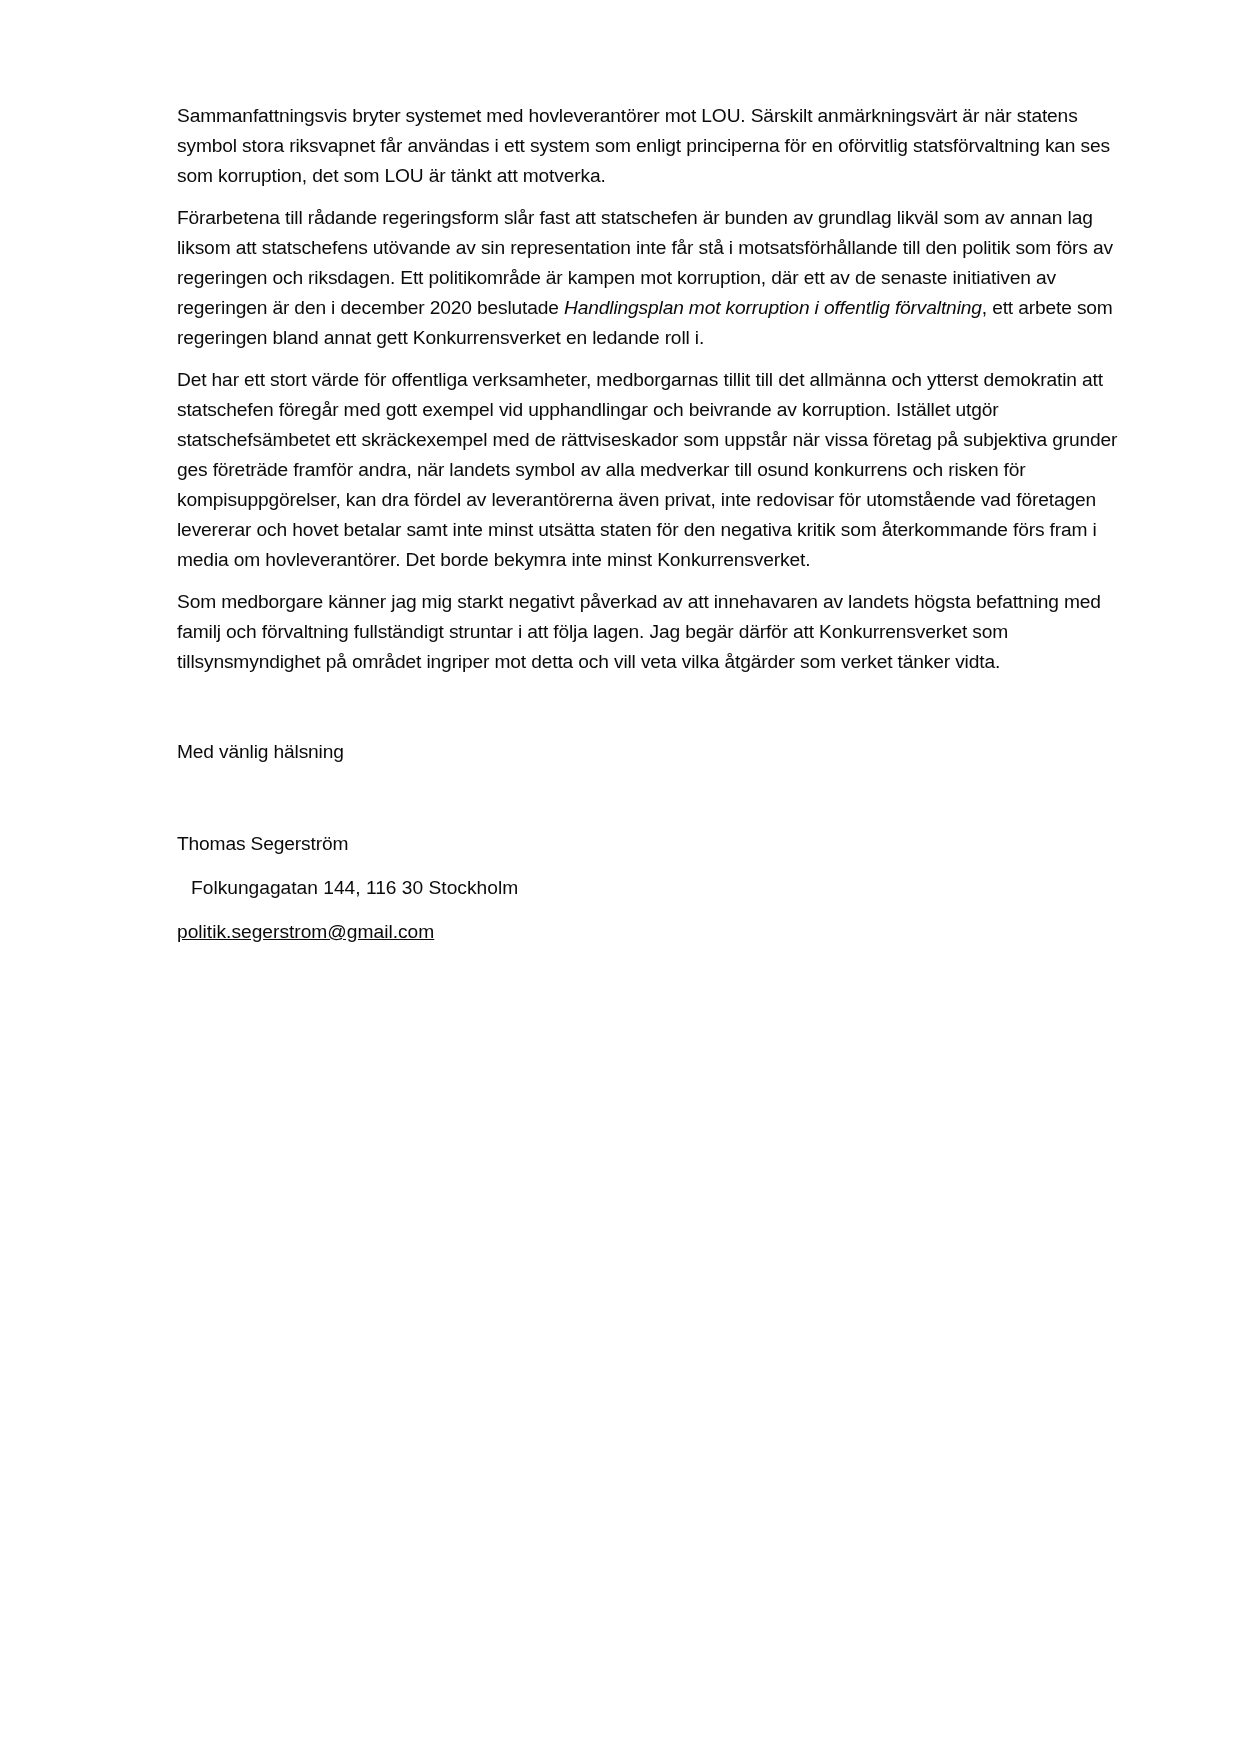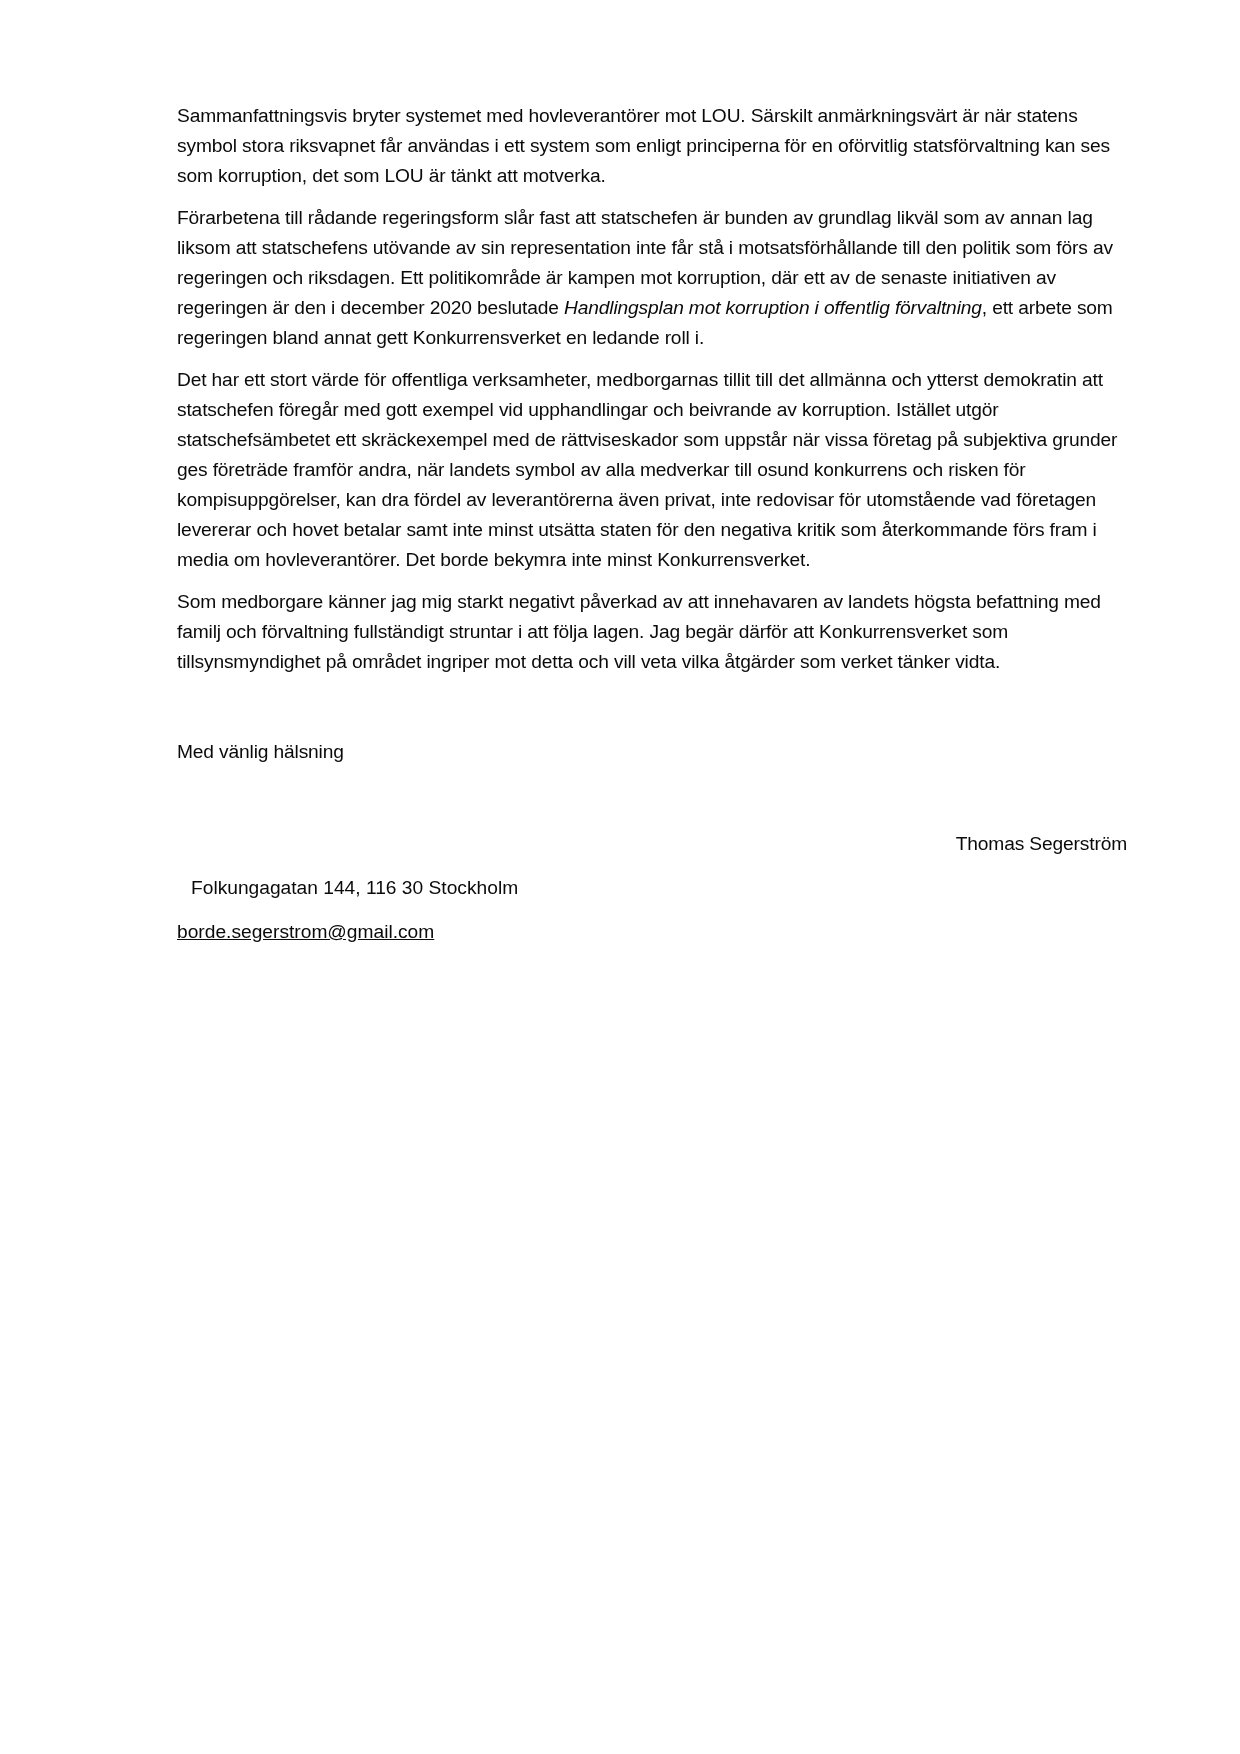--- a/index.html
+++ b/index.html
@@ -31,21 +31,20 @@
     .para em {
       margin-top: 27px;
     }
     .closing {
       margin-top: 60px;
       margin-bottom: 8px;
     }
     .signature-name {
       margin-top: 62px;
       margin-bottom: 12px;
-      text-align: right;
     }
     .address {
       margin: 14px;
     }
     .email {
       margin: 0;
       color: #0a0a0a;
       text-decoration: underline;
       display: inline-block;
     }
@@ -61,14 +60,14 @@
   <p class="para">Det har ett stort värde för offentliga verksamheter, medborgarnas tillit till det allmänna och ytterst demokratin att statschefen föregår med gott exempel vid upphandlingar och beivrande av korruption. Istället utgör statschefsämbetet ett skräckexempel med de rättviseskador som uppstår när vissa företag på subjektiva grunder ges företräde framför andra, när landets symbol av alla medverkar till osund konkurrens och risken för kompisuppgörelser, kan dra fördel av leverantörerna även privat, inte redovisar för utomstående vad företagen levererar och hovet betalar samt inte minst utsätta staten för den negativa kritik som återkommande förs fram i media om hovleverantörer. Det borde bekymra inte minst Konkurrensverket.</p>
 
   <p class="para">Som medborgare känner jag mig starkt negativt påverkad av att innehavaren av landets högsta befattning med familj och förvaltning fullständigt struntar i att följa lagen. Jag begär därför att Konkurrensverket som tillsynsmyndighet på området ingriper mot detta och vill veta vilka åtgärder som verket tänker vidta.</p>
 
   <p class="para closing">Med vänlig hälsning</p>
 
   <p class="para signature-name">Thomas Segerström</p>
 
   <p class="address">Folkungagatan 144, 116 30 Stockholm</p>
 
-  <a class="email">borde.segerstrom@gmail.com</a>
+  <a class="email">politik.segerstrom@gmail.com</a>
 </div>
 
 </body></html>

